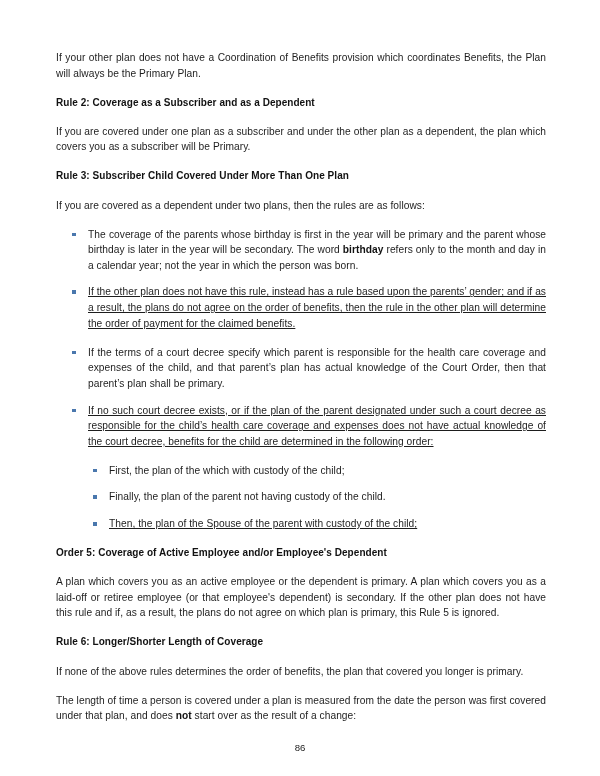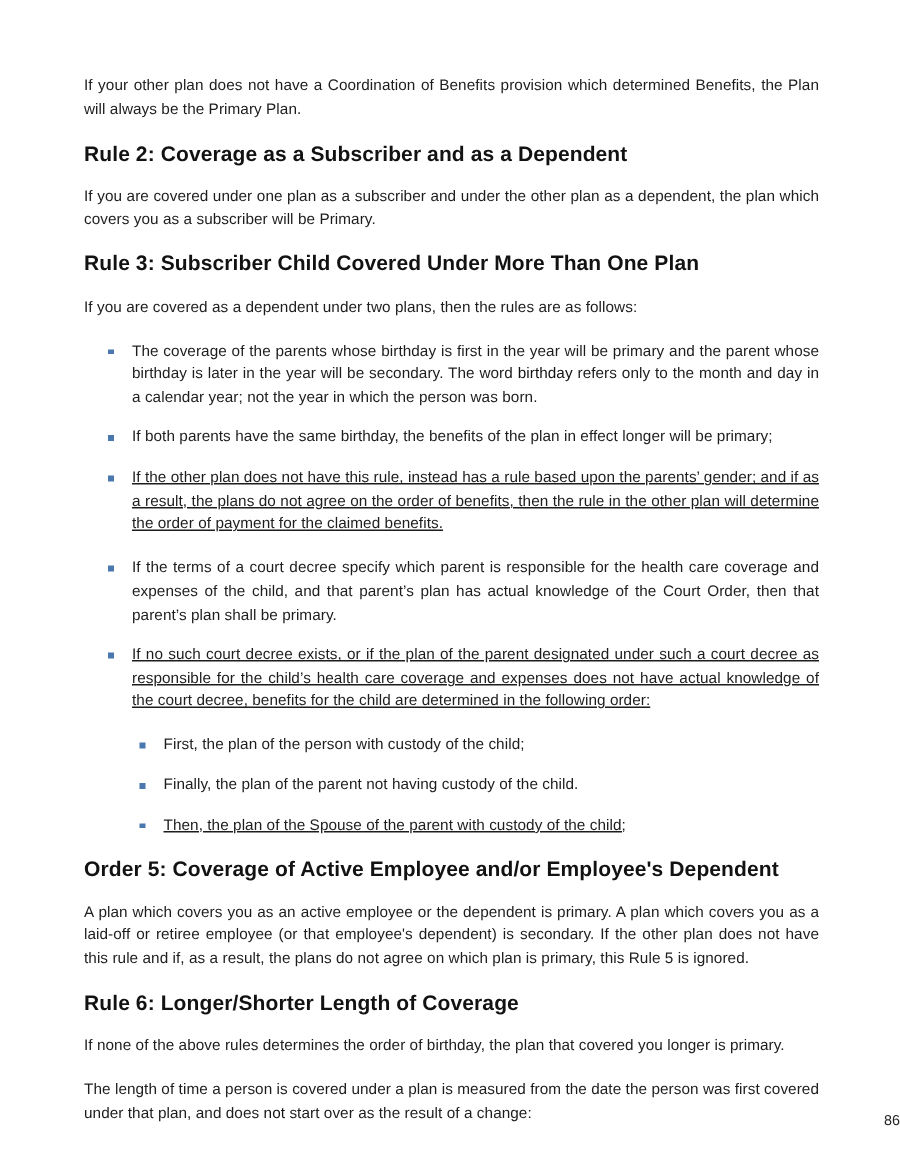--- a/index.html
+++ b/index.html
@@ -25,21 +25,21 @@
   }
   .body-text {
     font-size: 10.2px;
     line-height: 15.6px;
     text-align: justify;
     margin: 0 0 13.5px 0;
     color: #1d1d1d;
     letter-spacing: 0.005em;
   }
   .heading {
-    font-size: 14px;
+    font-size: 10px;
     line-height: 15.6px;
     font-weight: bold;
     margin: 0 0 13.5px 0;
     color: #121212;
     text-align: left;
     letter-spacing: 0.005em;
   }
   .bullet-list {
     list-style: none;
     margin: 0 0 13.5px 0;
@@ -63,53 +63,49 @@
   .bullet-list.nested { padding-left: 37px; }
   .bullet-marker {
     position: absolute;
     left: 0;
     top: 6px;
     width: 3.6px;
     height: 3.6px;
     background: #4a77ad;
   }
   .bullet-text { display: block; }
-  b, .b { font-weight: normal; color: #121212; }
+  b, .b { font-weight: bold; color: #121212; }
   .page-footer {
     position: absolute;
     left: 0;
     right: 0;
     top: 741px;
-    text-align: right;
+    text-align: center;
     font-size: 9.6px;
     line-height: 13px;
     color: #222222;
   }
 </style>
 </head>
 <body>
 
 <div class="page">
 
-  <p class="body-text">If your other plan does not have a Coordination of Benefits provision which determined Benefits, the Plan will always be the Primary Plan.</p>
+  <p class="body-text">If your other plan does not have a Coordination of Benefits provision which coordinates Benefits, the Plan will always be the Primary Plan.</p>
 
   <h2 class="heading">Rule 2: Coverage as a Subscriber and as a Dependent</h2>
   <p class="body-text">If you are covered under one plan as a subscriber and under the other plan as a dependent, the plan which covers you as a subscriber will be Primary.</p>
 
   <h2 class="heading">Rule 3: Subscriber Child Covered Under More Than One Plan</h2>
   <p class="body-text">If you are covered as a dependent under two plans, then the rules are as follows:</p>
 
   <ul class="bullet-list">
     <li class="bullet-item">
       <span class="bullet-marker"></span>
       <span class="bullet-text"><span>The coverage of the parents whose birthday is first in the year will be primary and the parent whose birthday is later in the year will be secondary. The word </span><b>birthday</b><span> refers only to the month and day in a calendar year; not the year in which the person was born.</span></span>
-    </li>
-    <li class="bullet-item">
-      <span class="bullet-marker"></span>
-      <span class="bullet-text">If both parents have the same birthday, the benefits of the plan in effect longer will be primary;</span>
     </li>
     <li class="bullet-item">
       <span class="bullet-marker"></span>
       <span class="bullet-text">If the other plan does not have this rule, instead has a rule based upon the parents’ gender; and if as a result, the plans do not agree on the order of benefits, then the rule in the other plan will determine the order of payment for the claimed benefits.</span>
     </li>
   </ul>
 
 
   <ul class="bullet-list">
     <li class="bullet-item">
@@ -118,34 +114,34 @@
     </li>
     <li class="bullet-item">
       <span class="bullet-marker"></span>
       <span class="bullet-text">If no such court decree exists, or if the plan of the parent designated under such a court decree as responsible for the child’s health care coverage and expenses does not have actual knowledge of the court decree, benefits for the child are determined in the following order:</span>
     </li>
   </ul>
 
   <ul class="bullet-list nested">
     <li class="bullet-item">
       <span class="bullet-marker"></span>
-      <span class="bullet-text">First, the plan of the person with custody of the child;</span>
+      <span class="bullet-text">First, the plan of the which with custody of the child;</span>
     </li>
     <li class="bullet-item">
       <span class="bullet-marker"></span>
       <span class="bullet-text">Finally, the plan of the parent not having custody of the child.</span>
     </li>
     <li class="bullet-item">
       <span class="bullet-marker"></span>
       <span class="bullet-text">Then, the plan of the Spouse of the parent with custody of the child;</span>
     </li>
   </ul>
 
   <h2 class="heading">Order 5: Coverage of Active Employee and/or Employee's Dependent</h2>
   <p class="body-text">A plan which covers you as an active employee or the dependent is primary. A plan which covers you as a laid-off or retiree employee (or that employee's dependent) is secondary. If the other plan does not have this rule and if, as a result, the plans do not agree on which plan is primary, this Rule 5 is ignored.</p>
 
   <h2 class="heading">Rule 6: Longer/Shorter Length of Coverage</h2>
-  <p class="body-text">If none of the above rules determines the order of birthday, the plan that covered you longer is primary.</p>
+  <p class="body-text">If none of the above rules determines the order of benefits, the plan that covered you longer is primary.</p>
   <p class="body-text"><span>The length of time a person is covered under a plan is measured from the date the person was first covered under that plan, and does </span><b>not</b><span> start over as the result of a change:</span></p>
 
   <div class="page-footer">86</div>
 
 </div>
 
 </body></html>

